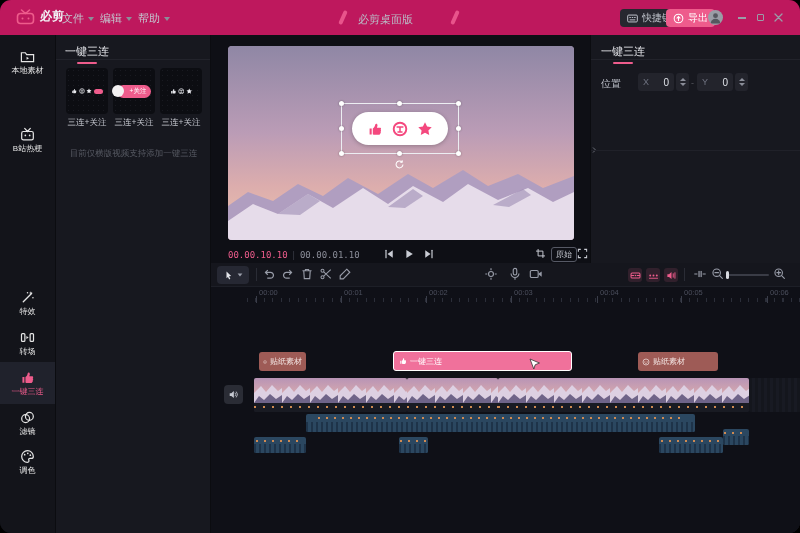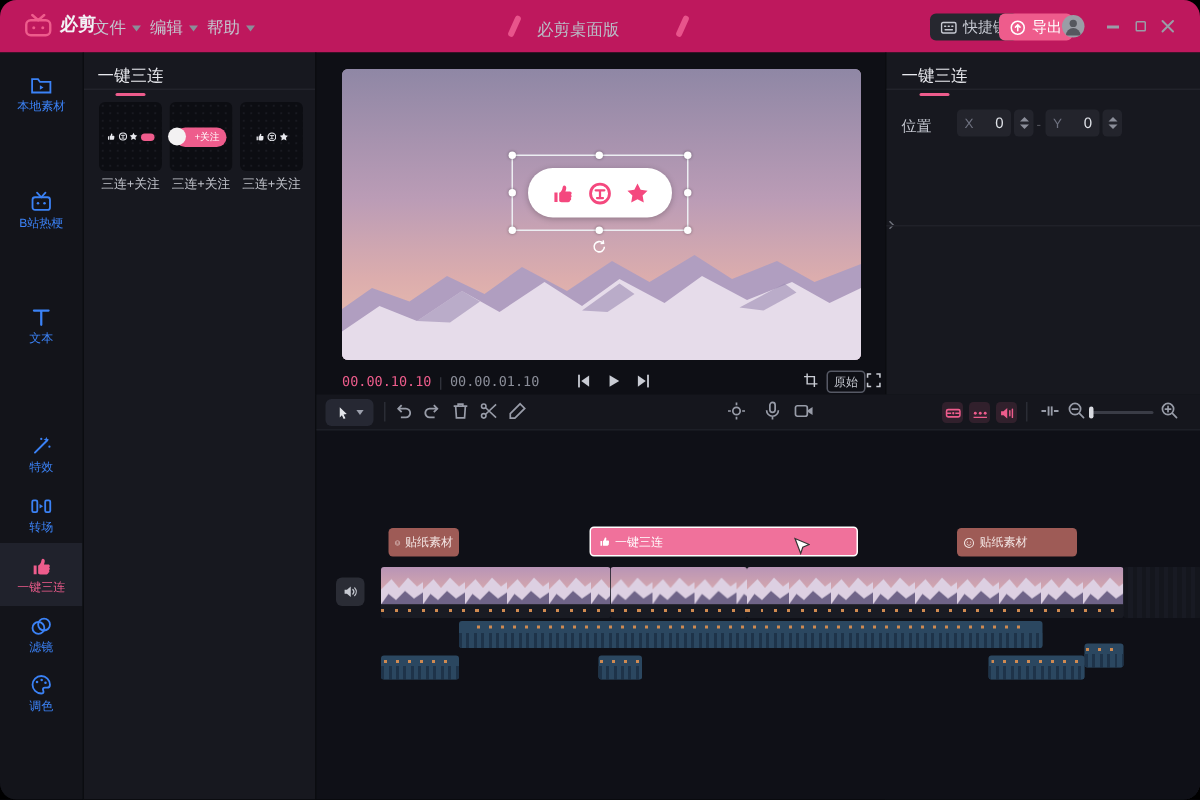--- a/index.html
+++ b/index.html
@@ -14,21 +14,21 @@
   .menu{font-size:11px;color:#c3c6cf;display:flex;align-items:center;gap:4px;cursor:default;}
   .caret{width:0;height:0;border-left:3.5px solid transparent;border-right:3.5px solid transparent;border-top:4px solid #8b8e99;}
   .slash{width:4px;height:15px;background:#e8548b;border-radius:2px;transform:rotate(24deg);}
   #title{font-size:11px;color:#b9bcc6;}
   .tb-btn{height:18px;border-radius:4px;display:flex;align-items:center;gap:4px;padding:0 7px;font-size:10px;cursor:pointer;}
   #btn-shortcut{background:#26272f;color:#c6c9d2;}
   #btn-export{background:#ee5c8c;color:#fff;}
   .winctl{width:10px;height:10px;display:flex;align-items:center;justify-content:center;}
   
   #rail{left:0;top:35px;width:55px;height:498px;background:#13141a;}
-  .rail-item{position:absolute;left:0;width:55px;height:38px;display:flex;flex-direction:column;align-items:center;justify-content:center;gap:3px;color:#3b82f6;cursor:pointer;}
+  .rail-item{position:absolute;left:0;width:55px;height:38px;display:flex;flex-direction:column;align-items:center;justify-content:center;gap:3px;color:#e5e5e5;cursor:pointer;}
   .rail-item .lbl{font-size:8px;line-height:1;}
   .rail-item.active{color:#ee5c8c;background:#20222c;height:42px;}
   
   #libpanel{left:55px;top:35px;width:155px;height:498px;background:#17181f;border-left:1px solid #0b0c10;}
   .tabtxt{font-size:11px;color:#e8e9ee;}
   .tab-underline{height:2px;width:20px;background:#ee5c8c;border-radius:1px;}
   .hdr-div{position:absolute;left:0;right:0;height:1px;background:#22232b;}
   .card{position:absolute;top:33px;width:42px;height:46px;background:#0c0d12;border-radius:4px;
     background-image:radial-gradient(#191a21 0.7px,transparent 0.8px);background-size:5px 5px;
     display:flex;align-items:center;justify-content:center;cursor:pointer;}
@@ -194,28 +194,20 @@
       <span>
           <svg width="15" height="15" viewBox="0 0 16 16">
             <rect x="1.8" y="4.8" width="12.4" height="9" rx="1.8" fill="none" stroke="currentColor" stroke-width="1.3"></rect>
             <path d="M5 1.5L8 4.8l3-3.3" fill="none" stroke="currentColor" stroke-width="1.3" stroke-linecap="round"></path>
             <circle cx="5.7" cy="9" r=".9" fill="currentColor"></circle>
             <circle cx="10.3" cy="9" r=".9" fill="currentColor"></circle>
           </svg>
         </span>
       <span class="lbl">B站热梗</span>
     </div>
-    <div class="rail-item" style="top:163px;">
-      <span>
-          <svg width="15" height="15" viewBox="0 0 16 16">
-            <path d="M2.8 3.2h10.4M8 3.2V13.4" fill="none" stroke="currentColor" stroke-width="1.6" stroke-linecap="round"></path>
-          </svg>
-        </span>
-      <span class="lbl">文本</span>
-    </div>
     <div class="rail-item" style="top:249px;">
       <span>
           <svg width="15" height="15" viewBox="0 0 16 16">
             <path d="M12.3 3.7L3.5 12.5" stroke="currentColor" stroke-width="1.4" stroke-linecap="round"></path>
             <path d="M11.6 1.2l.5 1.5 1.5.5-1.5.5-.5 1.5-.5-1.5-1.5-.5 1.5-.5z" fill="currentColor"></path>
             <circle cx="13.8" cy="8.3" r=".8" fill="currentColor"></circle>
             <circle cx="8" cy="2.8" r=".8" fill="currentColor"></circle>
           </svg>
         </span>
       <span class="lbl">特效</span>
@@ -296,20 +288,21 @@
             <use href="#i-coin"></use>
           </svg>
         <svg width="6.5" height="6.5" viewBox="0 0 16 16" color="#e8e9ee">
             <use href="#i-star"></use>
           </svg>
       </span>
     </div>
     <div class="card-lbl" style="left:10px;">三连+关注</div>
     <div class="card-lbl" style="left:57px;">三连+关注</div>
     <div class="card-lbl" style="left:104px;">三连+关注</div>
+    <div id="hint">目前仅横版视频支持添加一键三连</div>
   </div>
 
   <div id="preview" class="abs">
     <div id="screen">
       <svg width="346" height="194" viewBox="0 0 346 194" preserveAspectRatio="none">
         <defs>
           <linearGradient id="sky" x1="0" y1="0" x2="0" y2="1">
             <stop offset="0" stop-color="#8f87a5"></stop>
               <stop offset="0.45" stop-color="#bb9cb6"></stop>
             <stop offset="0.72" stop-color="#dcadad"></stop>
@@ -513,20 +506,37 @@
         <div id="zoom-handle"></div>
       </div>
       <span class="tool" style="left:562px;">
         <svg width="13" height="13" viewBox="0 0 16 16">
             <circle cx="7" cy="7" r="4.6" fill="none" stroke="currentColor" stroke-width="1.4"></circle>
             <path d="M10.6 10.6L14 14M4.8 7h4.4M7 4.8v4.4" stroke="currentColor" stroke-width="1.4" stroke-linecap="round"></path>
           </svg>
       </span>
     </div>
 
+    <div id="ruler">
+      <div id="minor-ticks"></div>
+      <span class="major" style="left:45px;"></span>
+        <span class="rlbl" style="left:48px;">00:00</span>
+      <span class="major" style="left:130px;"></span>
+        <span class="rlbl" style="left:133px;">00:01</span>
+      <span class="major" style="left:215px;"></span>
+        <span class="rlbl" style="left:218px;">00:02</span>
+      <span class="major" style="left:300px;"></span>
+        <span class="rlbl" style="left:303px;">00:03</span>
+      <span class="major" style="left:386px;"></span>
+        <span class="rlbl" style="left:389px;">00:04</span>
+      <span class="major" style="left:470px;"></span>
+        <span class="rlbl" style="left:473px;">00:05</span>
+      <span class="major" style="left:556px;"></span>
+        <span class="rlbl" style="left:559px;">00:06</span>
+    </div>
 
     <div class="sticker-clip" style="left:48px;width:47px;">
       <svg width="8" height="8" viewBox="0 0 16 16" color="#f2e4e2">
           <use href="#i-smiley"></use>
         </svg>
       <span>贴纸素材</span>
     </div>
     <div id="clip-sanlian">
       <svg width="8" height="8" viewBox="0 0 16 16" color="#fff">
           <use href="#i-thumb"></use>

